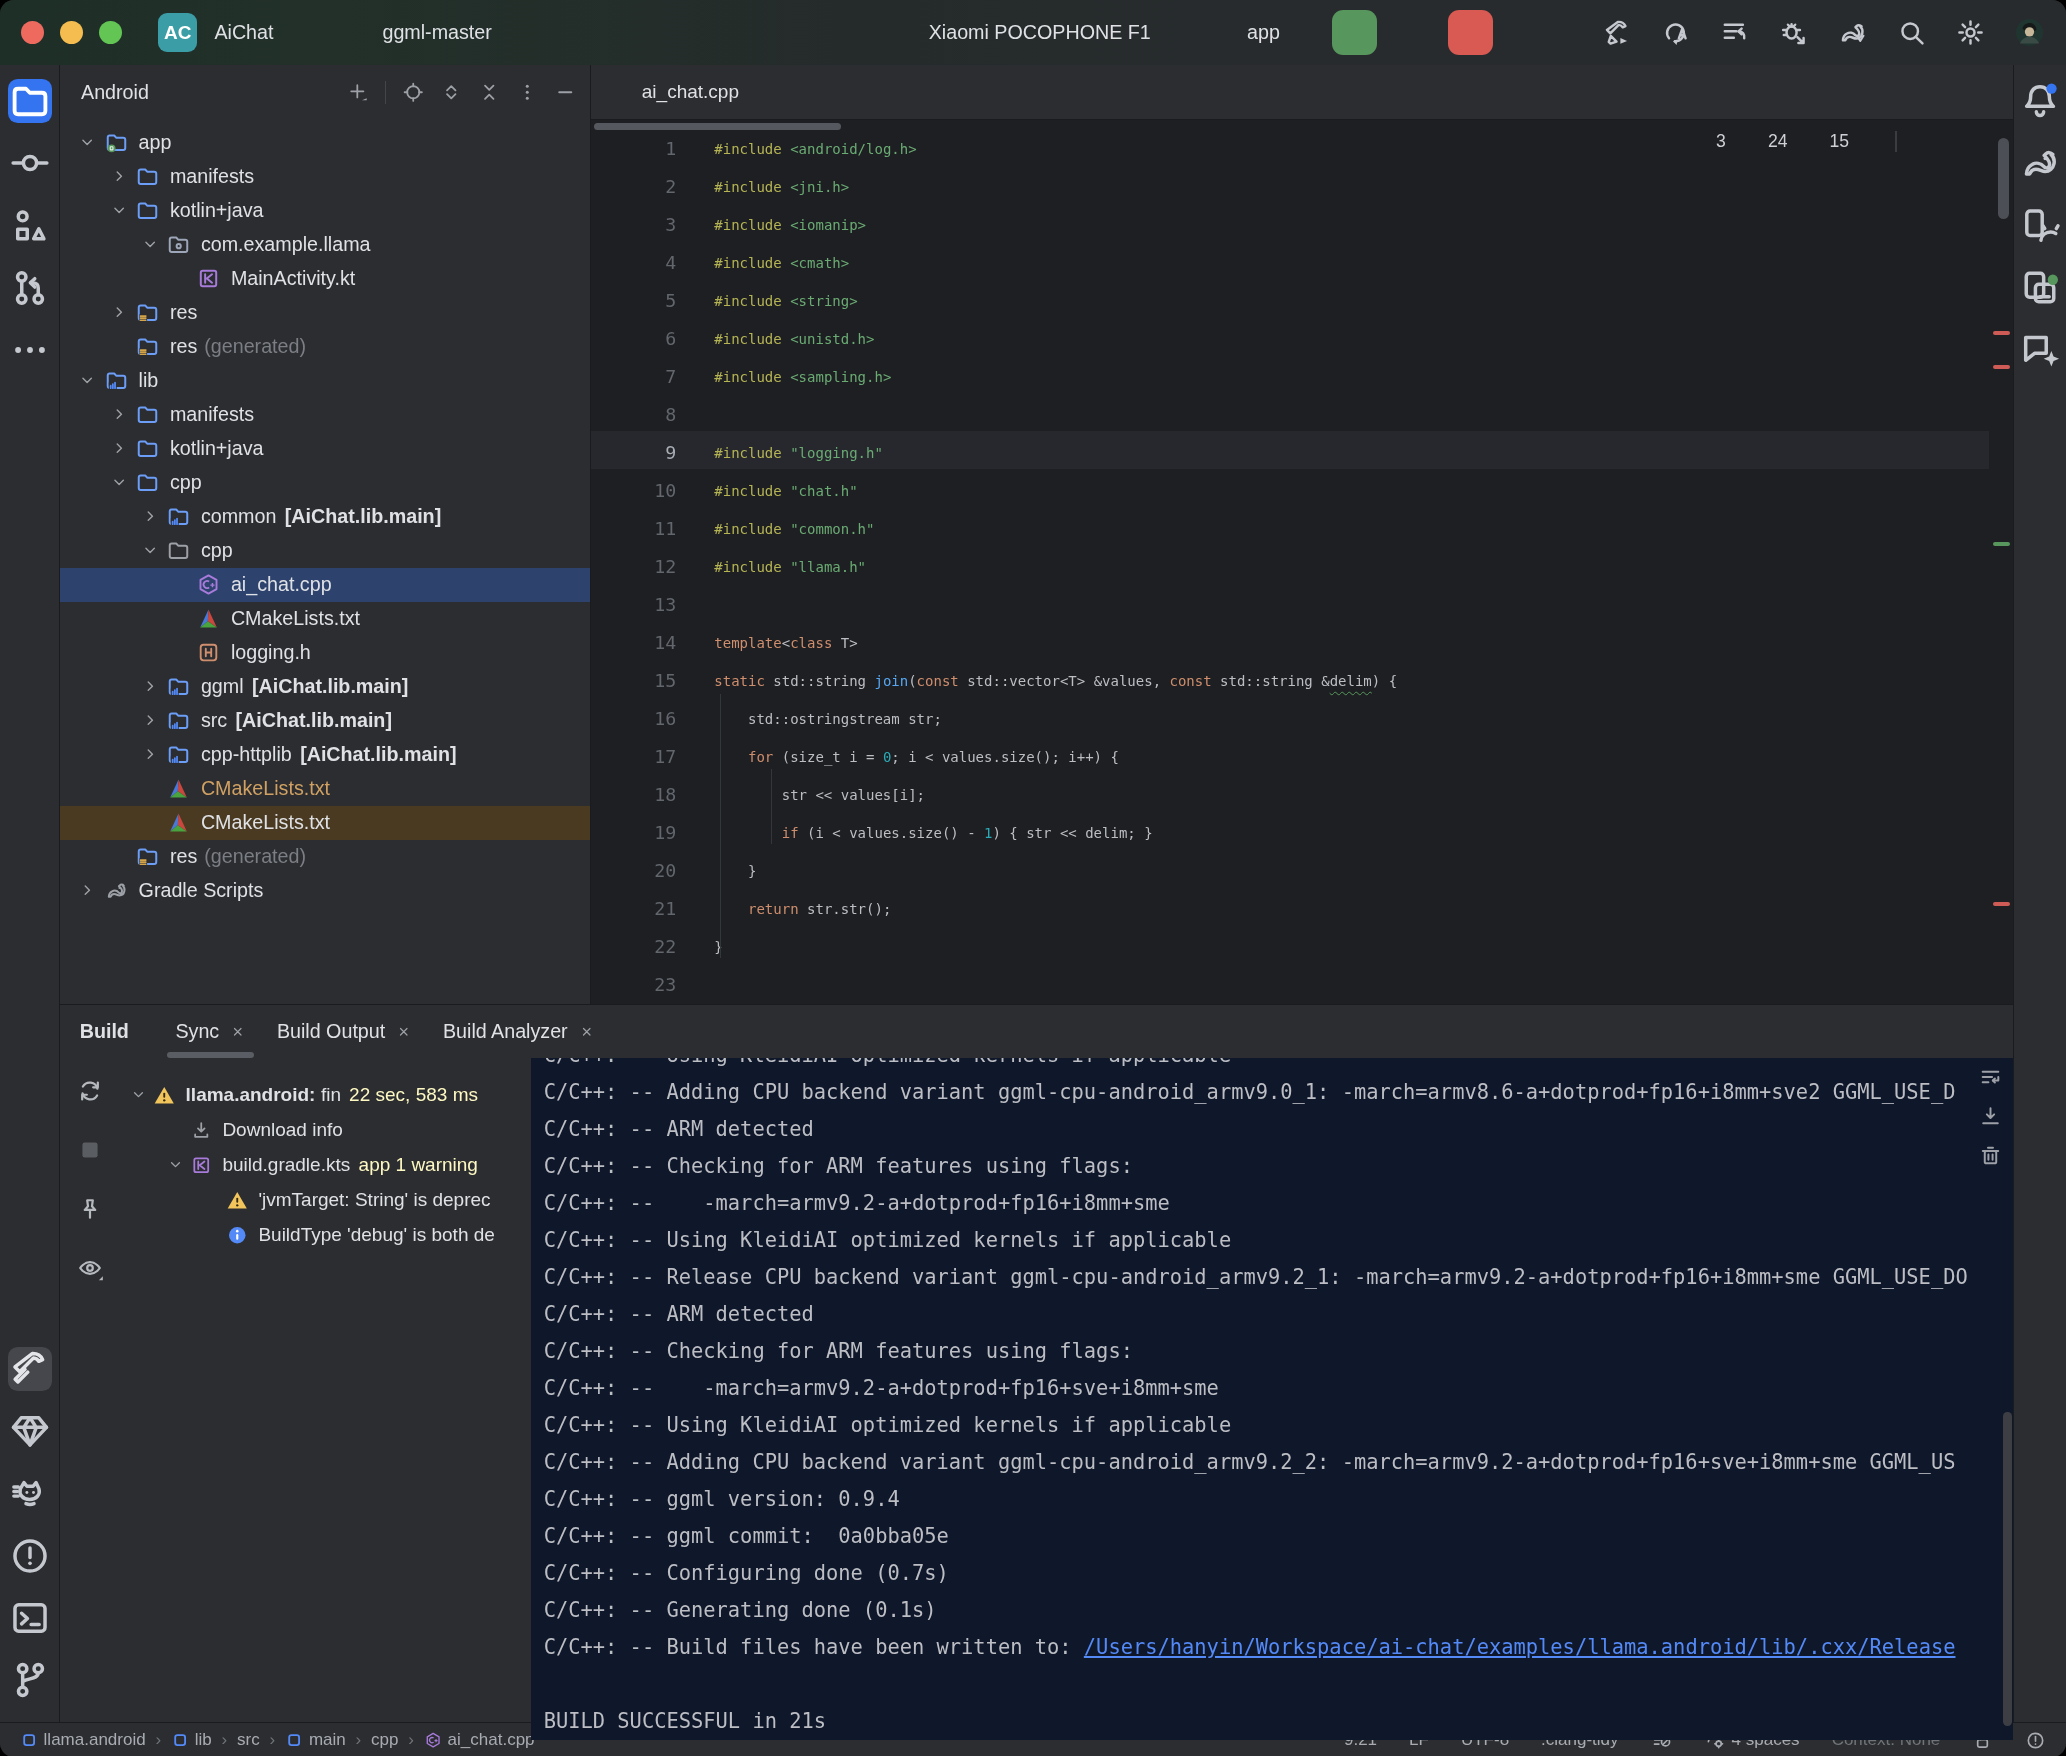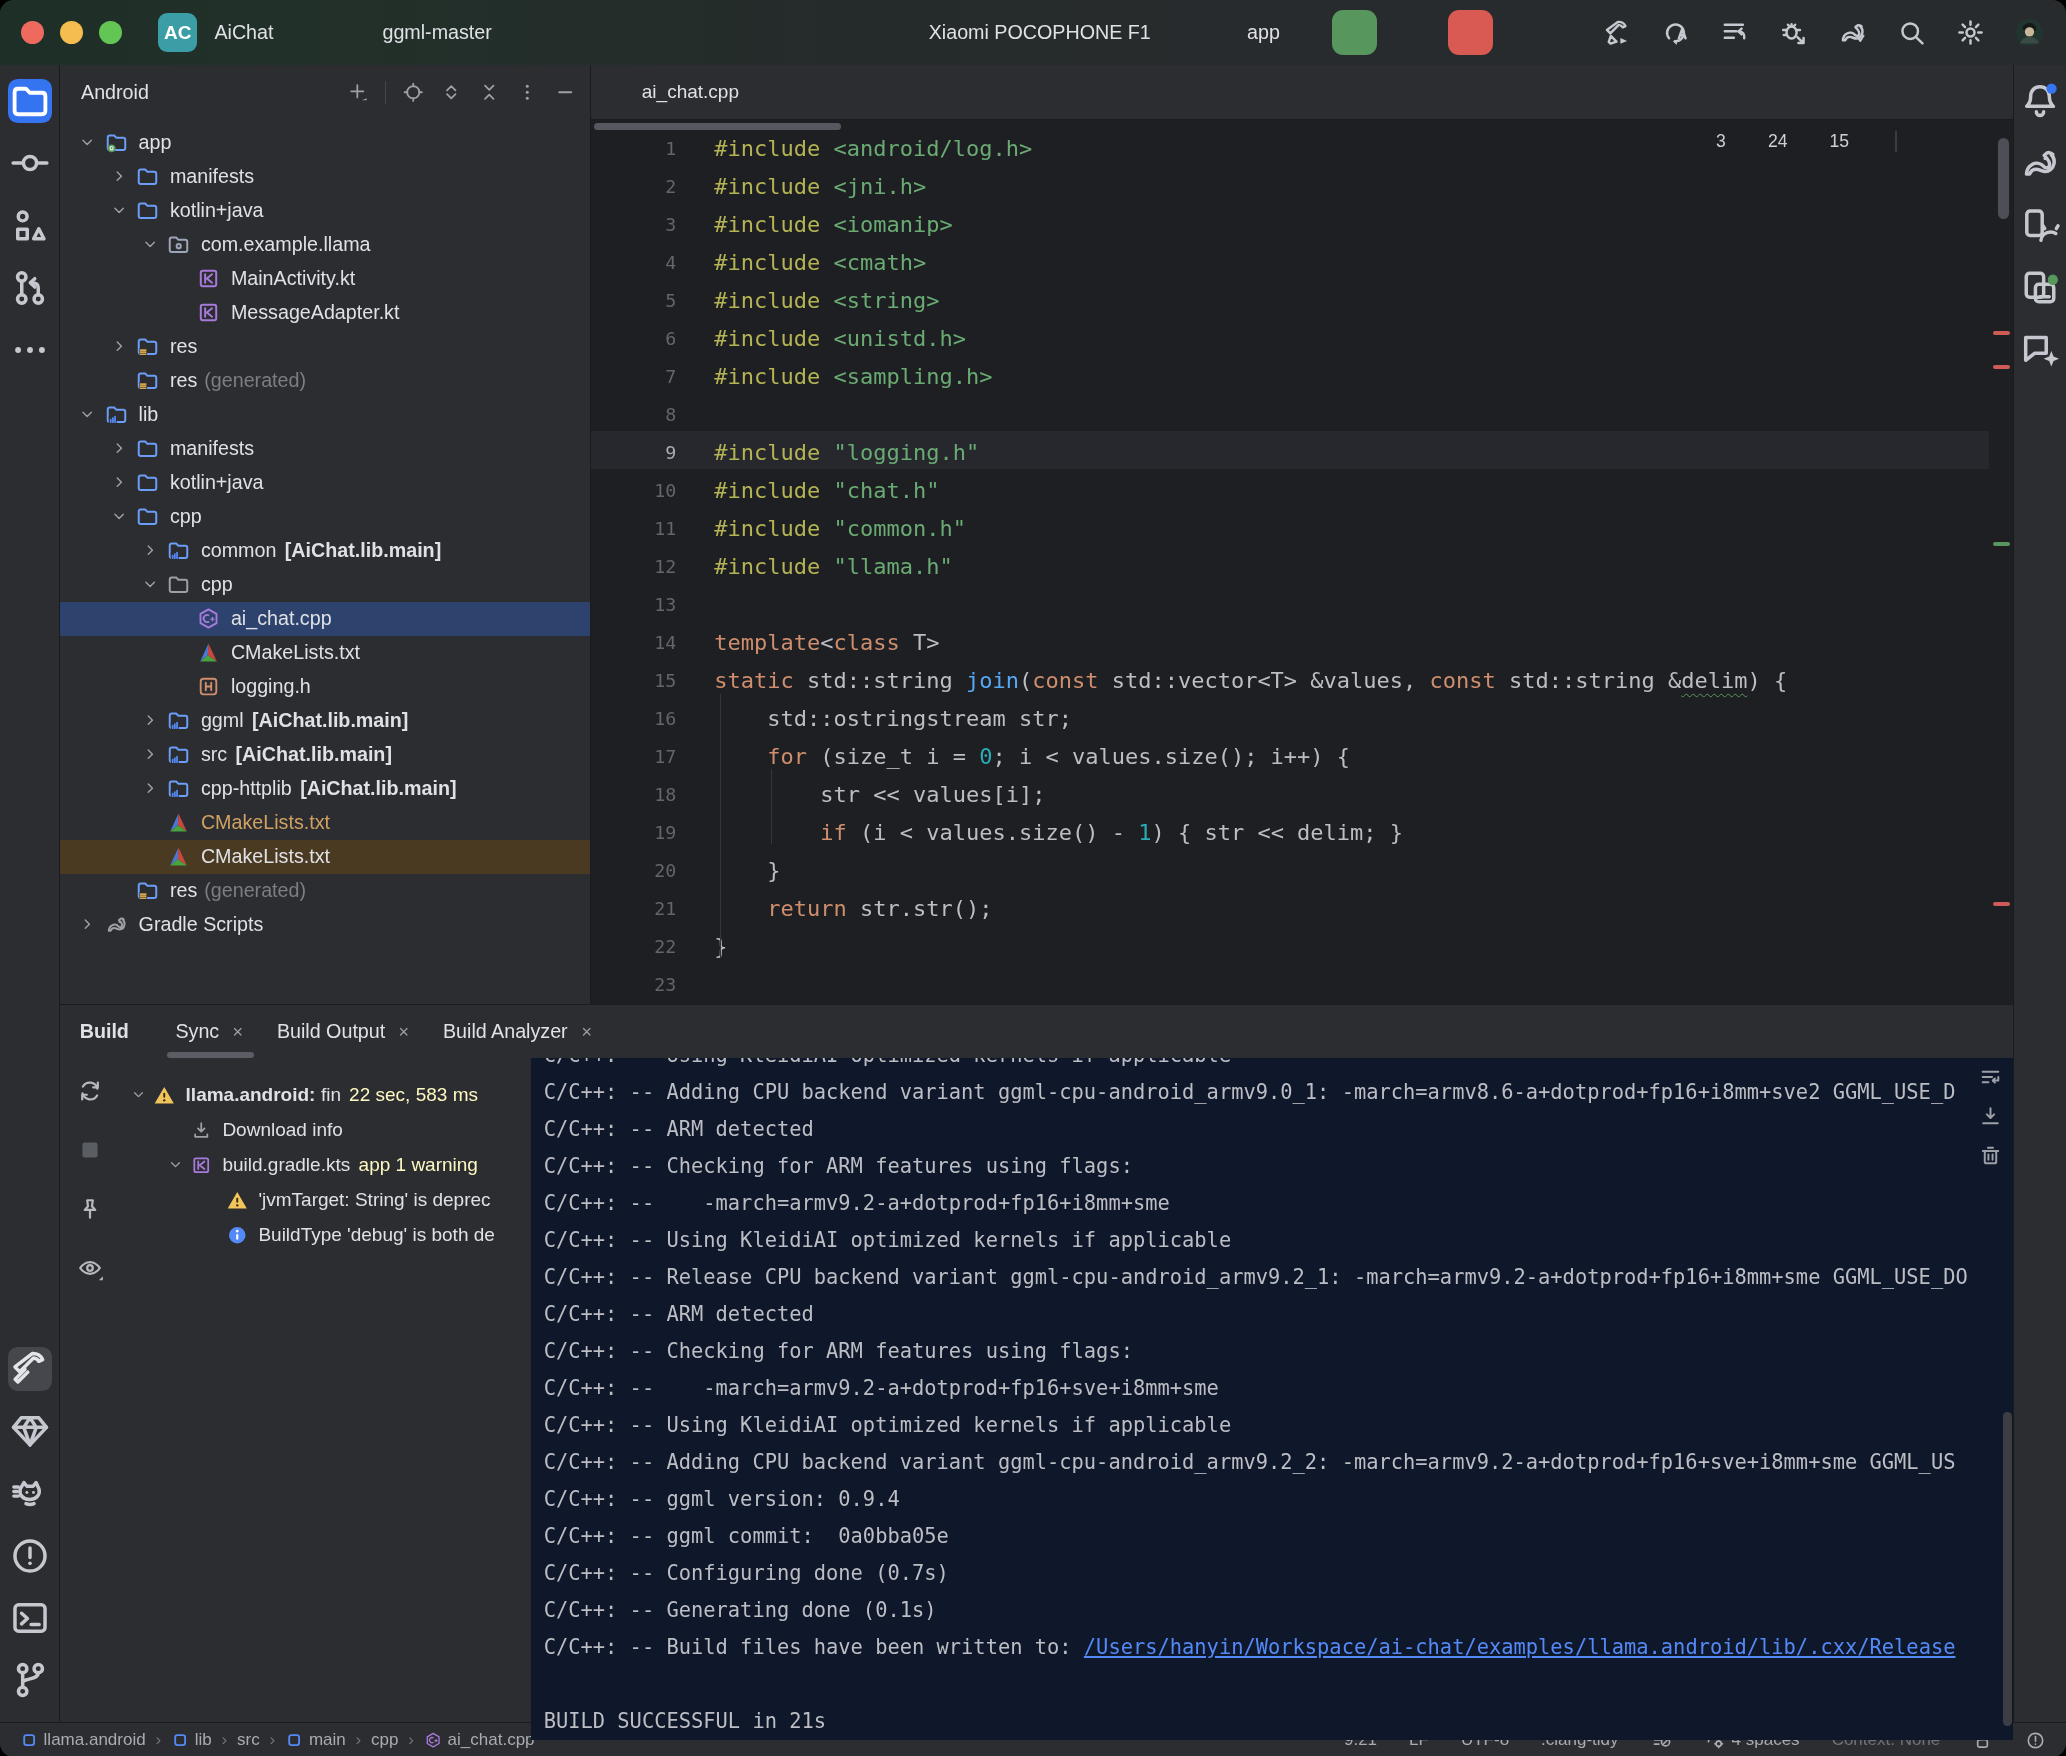--- a/index.html
+++ b/index.html
@@ -72,21 +72,21 @@
   .tab .ficon{width:24px;height:24px;}
   .tab .close{width:15.5px;height:15.5px;color:#9da0a6;}
   .tabbar .kebab-btn{margin-left:auto;margin-right:14px;width:24px;height:24px;color:#9da0a6;}
   .editor{flex:1;position:relative;display:flex;min-height:0;}
   .tab-underline{position:absolute;top:2.8px;left:2.8px;width:247px;height:7px;border-radius:3.5px;background:#55585e;}
   .cur-line-bg{position:absolute;left:0;right:24px;top:311px;height:38px;background:#26282e;}
   .gutter{flex:0 0 105px;padding-top:9.8px;font-family:"DejaVu Sans Mono",monospace;font-size:18.3px;color:#62666d;
     text-align:right;position:relative;z-index:1;}
   .gn{height:38px;line-height:38px;padding-right:19.7px;}
   .gn.cur{color:#a9adb4;}
-  .codewrap{flex:1;padding-top:9.8px;font-family:"DejaVu Sans Mono",monospace;font-size:22px;overflow:hidden;position:relative;z-index:1;}
+  .codewrap{flex:1;padding-top:9.8px;font-family:"DejaVu Sans Mono",monospace;font-size:14px;overflow:hidden;position:relative;z-index:1;}
   .cline{height:38px;line-height:38px;padding-left:18.3px;white-space:pre;}
   .tk-d{color:#b5b454}.tk-s{color:#6aab73}.tk-k{color:#cf8e6d}.tk-f{color:#56a8f5}.tk-n{color:#2aacb8}.tk-p{color:#bcbec4}
   .tk-w{color:#bcbec4;text-decoration:underline wavy #57965c 1.4px;text-underline-offset:4.9px;}
   .guide{position:absolute;width:1.4px;background:#33363a;}
   .inspect{position:absolute;top:11.2px;right:84px;display:flex;align-items:center;gap:7px;font-size:17.6px;color:#ced0d6;z-index:2;}
   .inspect .ic{width:21px;height:21px;}
   .inspect .cnt{margin-right:7px;}
   .inspect .nav{width:19.7px;height:19.7px;color:#9da0a6;}
   .inspect .sep{width:1.4px;height:21px;background:#3a3c40;margin:0 5.6px;}
   .scrollcol{flex:0 0 24px;position:relative;}
@@ -428,30 +428,20 @@
               <div class="trow" style="padding-left: 105px;">
                 <span class="chev"></span>
                 <span class="ticon ic c-purple">
                   <svg viewBox="0 0 24 24" fill="none" stroke="currentColor" stroke-width="1.9" stroke-linecap="round" stroke-linejoin="round">
                     <rect x="4.6" y="4.6" width="14.8" height="14.8" rx="1.8"></rect>
                     <path d="M8.8 8v8M15.4 8l-5 4 5 4"></path>
                   </svg>
                 </span>
                 <span class="tlabel">MainActivity.kt</span>
               </div>
-              <div class="trow" style="padding-left: 105px;">
-                <span class="chev"></span>
-                <span class="ticon ic c-purple">
-                  <svg viewBox="0 0 24 24" fill="none" stroke="currentColor" stroke-width="1.9" stroke-linecap="round" stroke-linejoin="round">
-                    <rect x="4.6" y="4.6" width="14.8" height="14.8" rx="1.8"></rect>
-                    <path d="M8.8 8v8M15.4 8l-5 4 5 4"></path>
-                  </svg>
-                </span>
-                <span class="tlabel">MessageAdapter.kt</span>
-              </div>
               <div class="trow" style="padding-left: 44px;">
                 <span class="chev">
                   <svg viewBox="0 0 24 24" fill="none" stroke="currentColor" stroke-width="1.9" stroke-linecap="round" stroke-linejoin="round">
                     <path d="M9.5 6.5L15 12l-5.5 5.5"></path>
                   </svg>
                 </span>
                 <span class="ticon ic c-blue">
                   <svg viewBox="0 0 24 24" fill="none" stroke="currentColor" stroke-width="1.9" stroke-linecap="round" stroke-linejoin="round">
                     <path d="M3.6 7.2c0-1.3.6-1.9 1.9-1.9h4.3l2.1 2.2h6.6c1.3 0 1.9.6 1.9 1.9v7.9c0 1.3-.6 1.9-1.9 1.9H5.5c-1.3 0-1.9-.6-1.9-1.9z"></path>
                     <rect x="4.2" y="13.8" width="7.4" height="7" fill="#2b2d30" stroke="none"></rect>

